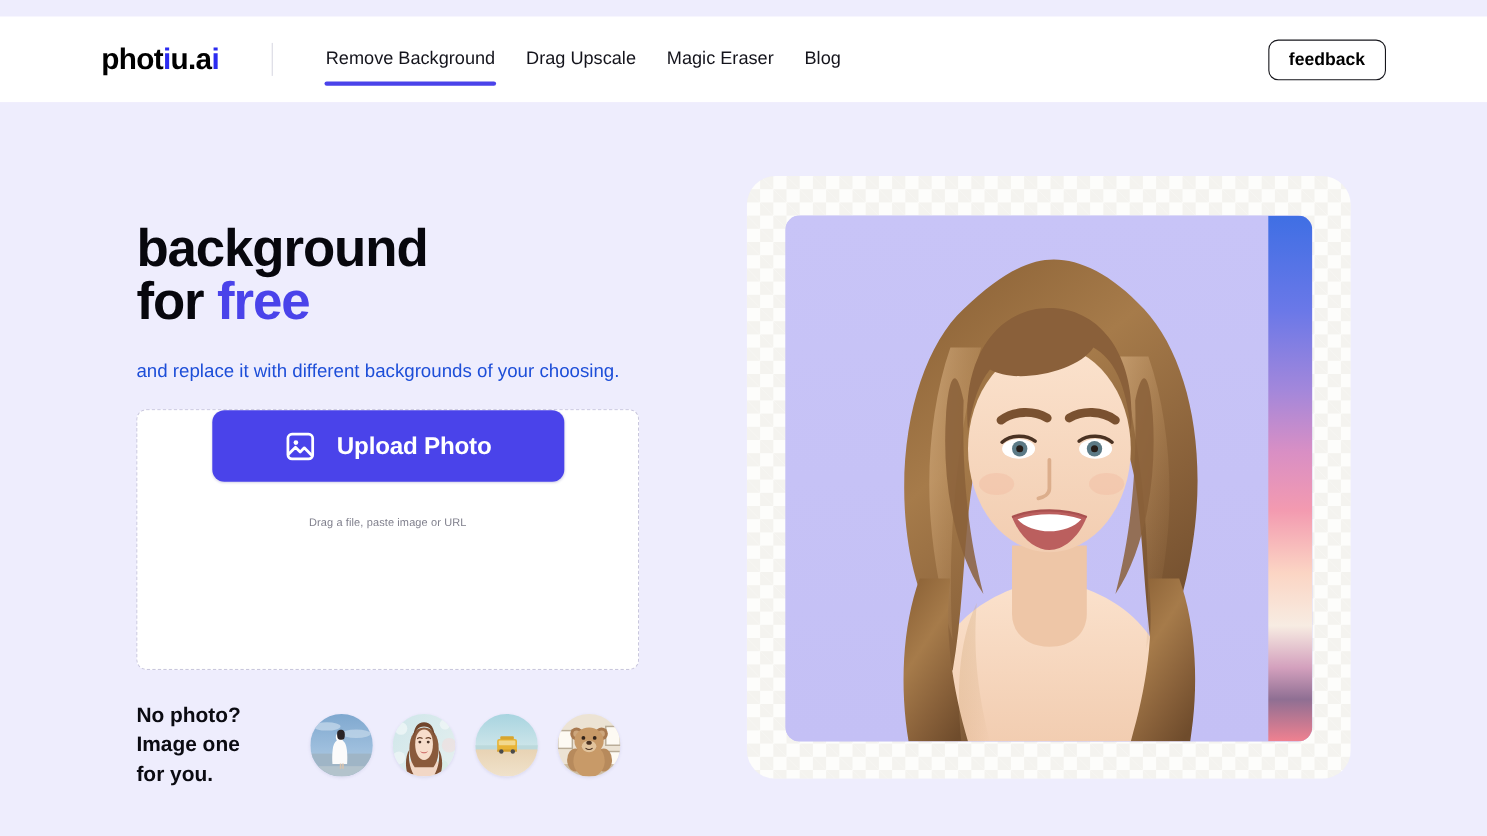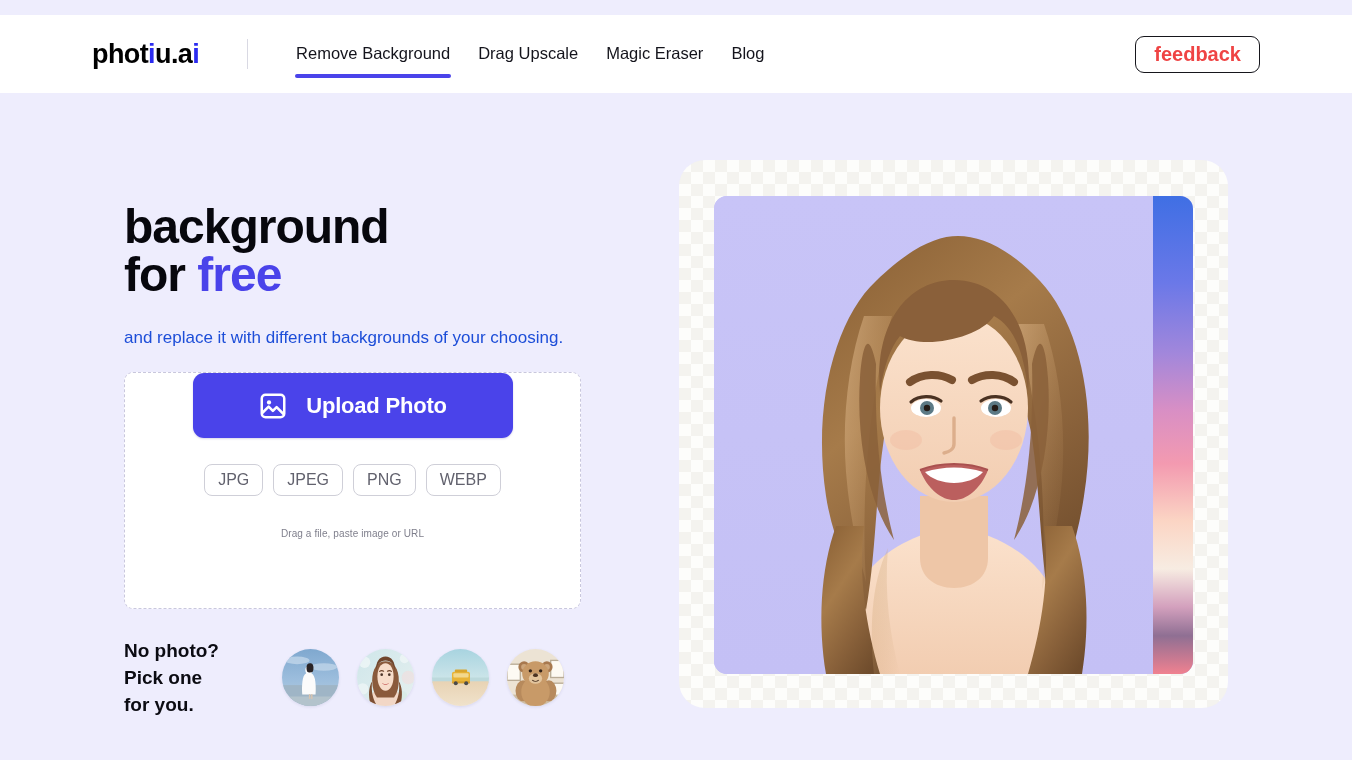--- a/index.html
+++ b/index.html
@@ -78,23 +78,23 @@
   .feedback-btn {
     position: absolute;
     right: 92px;
     top: 21px;
     height: 37px;
     padding: 0 18px;
     border: 1.4px solid #16161c;
     border-radius: 9px;
     background: #ffffff;
     font-family: inherit;
-    font-size: 20px;
+    font-size: 16px;
     font-weight: bold;
-    color: #ef4444;
+    color: #000000;
     cursor: pointer;
     display: flex;
     align-items: center;
   }
 
   
   .main {
     position: relative;
     height: 682px;
     background: #eeedfd;
@@ -291,34 +291,28 @@
         <span class="img-icon-wrap">
           <svg class="img-icon" viewBox="0 0 24 24" fill="none" stroke="#ffffff" stroke-width="2" stroke-linecap="round" stroke-linejoin="round">
             <rect x="3" y="3" width="18" height="18" rx="3" ry="3"></rect>
             <circle cx="8.8" cy="9.1" r="1.7" fill="#ffffff" stroke="none"></circle>
             <path d="M3.4 17.6l5.1-5.1 3.4 3.4 3-3 5.7 5.7"></path>
           </svg>
         </span>
         <span class="upload-btn-label">Upload Photo</span>
       </button>
 
-      <div class="formats">
-        <span class="format-pill">JPG</span>
-        <span class="format-pill">JPEG</span>
-        <span class="format-pill">PNG</span>
-        <span class="format-pill">WEBP</span>
-      </div>
 
       <div class="drag-hint">Drag a file,  paste image or URL</div>
     </div>
 
     <div class="samples-row">
       <div class="samples-label">
         <span>No photo?</span><br>
-        <span>Pick one</span><br>
+        <span>Image one</span><br>
         <span>for you.</span>
       </div>
 
       <div class="samples-thumbs">
 
         <div class="thumb">
           <svg viewBox="0 0 60 60" preserveAspectRatio="xMidYMid slice">
             <defs>
               <linearGradient id="sky1" x1="0" y1="0" x2="0" y2="1">
                 <stop offset="0%" stop-color="#7fa8cf"></stop>

